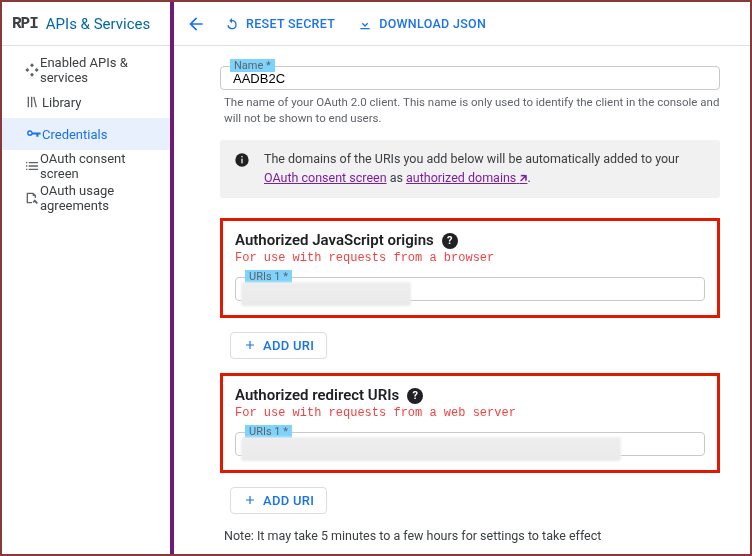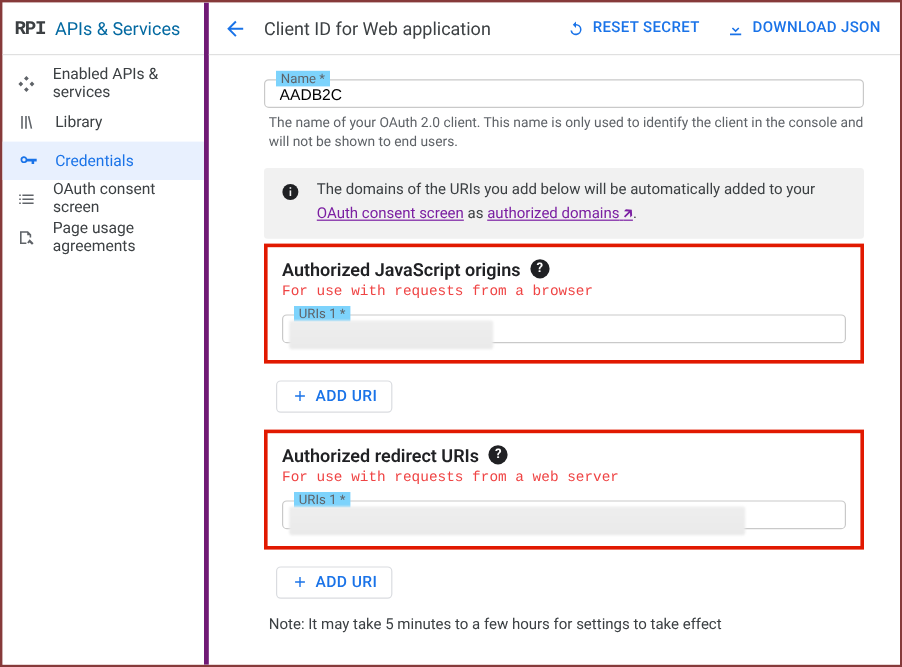--- a/index.html
+++ b/index.html
@@ -37,23 +37,22 @@
     letter-spacing: -1px;
   }
   .brand .title {
     font-size: 15px;
     color: #0369a1;
   }
   .nav { padding-top: 8px; }
   .nav-item {
     display: flex;
     align-items: center;
-    gap: 14px;
     height: 32px;
-    padding: 0 12px;
+    padding: 0 22px;
     font-size: 13px;
     color: #3c4043;
     cursor: pointer;
   }
   .nav-item.active {
     background: #e8f0fe;
     color: #1a73e8;
   }
   .nav-item.active .icon { color: #1a73e8; }
   .nav-item .icon {
@@ -126,34 +125,34 @@
 
   .infobox {
     display: flex;
     align-items: flex-start;
     gap: 14px;
     background: #f1f1f1;
     border-radius: 3px;
     padding: 10px 14px;
     font-size: 12.5px;
     line-height: 1.5;
-    margin-bottom: 4px;
+    margin-bottom: 20px;
   }
   .infobox .icon { margin-top: 2px; color: #202124; }
   .infobox a { color: #7b1fa2; text-decoration: underline; }
   .ext-icon { font-size: 12px; }
 
   .redbox {
     border: 3px solid #e11900;
     padding: 10px 12px 10px 12px;
     margin-bottom: 6px;
   }
   .section-head {
     display: flex;
-    align-items: flex-start;
+    align-items: flex-end;
     gap: 8px;
     margin-bottom: 2px;
   }
   .section-head h3 {
     font-size: 15px;
     font-weight: 600;
     color: #202124;
   }
   .help-icon {
     display: inline-flex;
@@ -244,33 +243,32 @@
             </svg>
         </span>
         <span>OAuth consent screen</span>
       </div>
       <div class="nav-item">
         <span class="icon">
           <svg width="16" height="16" viewBox="0 0 24 24">
               <path fill="currentColor" d="M4 4h10l4 4v4h-2V9h-3V6H6v12h6v2H4V4zm12 10l5 5-2 2-3-3-1.5 1.5L13 18l3-4z"></path>
             </svg>
         </span>
-        <span>Page usage agreements</span>
+        <span>OAuth usage agreements</span>
       </div>
     </div>
   </aside>
 
   <section class="main">
     <div class="topbar">
       <span class="back-btn">
         <svg width="20" height="20" viewBox="0 0 24 24">
             <path fill="currentColor" d="M20 11H7.8l5.6-5.6L12 4l-8 8 8 8 1.4-1.4L7.8 13H20v-2z"></path>
           </svg>
       </span>
-      <span class="page-title">Client ID for Web application</span>
       <span class="tb-action">
         <svg width="16" height="16" viewBox="0 0 24 24">
             <path fill="currentColor" d="M12 6V3L8 7l4 4V8a5 5 0 1 1-4.9 6H5a7 7 0 1 0 7-8z"></path>
           </svg>
         <span>RESET SECRET</span>
       </span>
       <span class="tb-action">
         <svg width="16" height="16" viewBox="0 0 24 24">
             <path fill="currentColor" d="M12 3v10.6l3.3-3.3 1.4 1.4L12 16.4 7.3 11.7l1.4-1.4L12 13.6V3h0zM5 18h14v2H5v-2z"></path>
           </svg>

